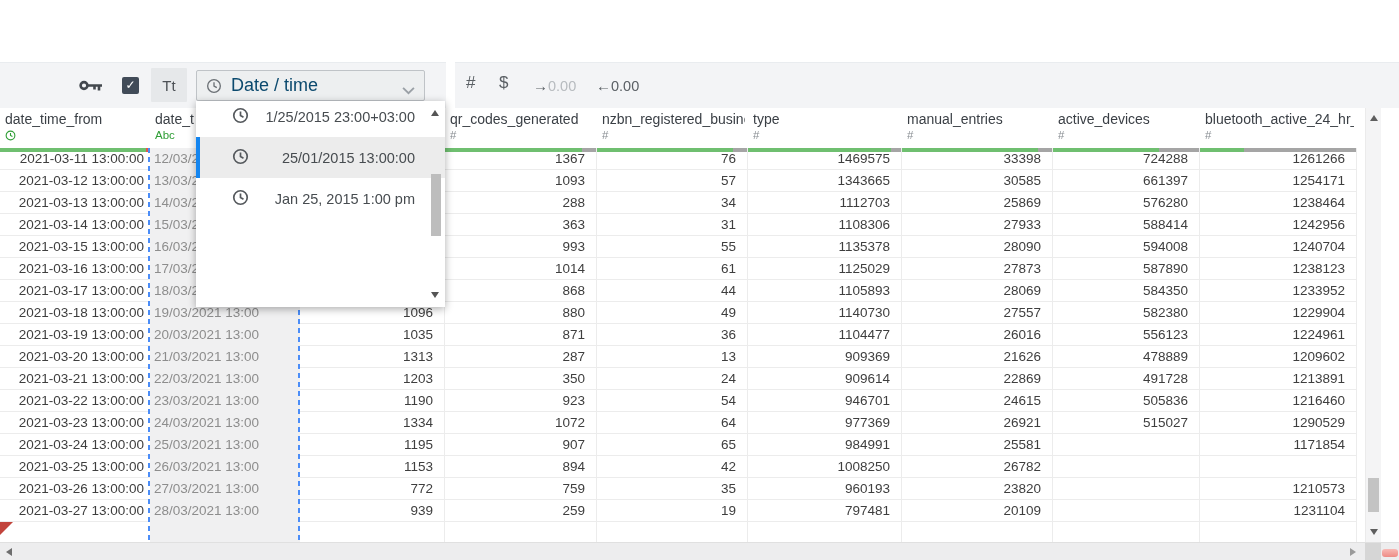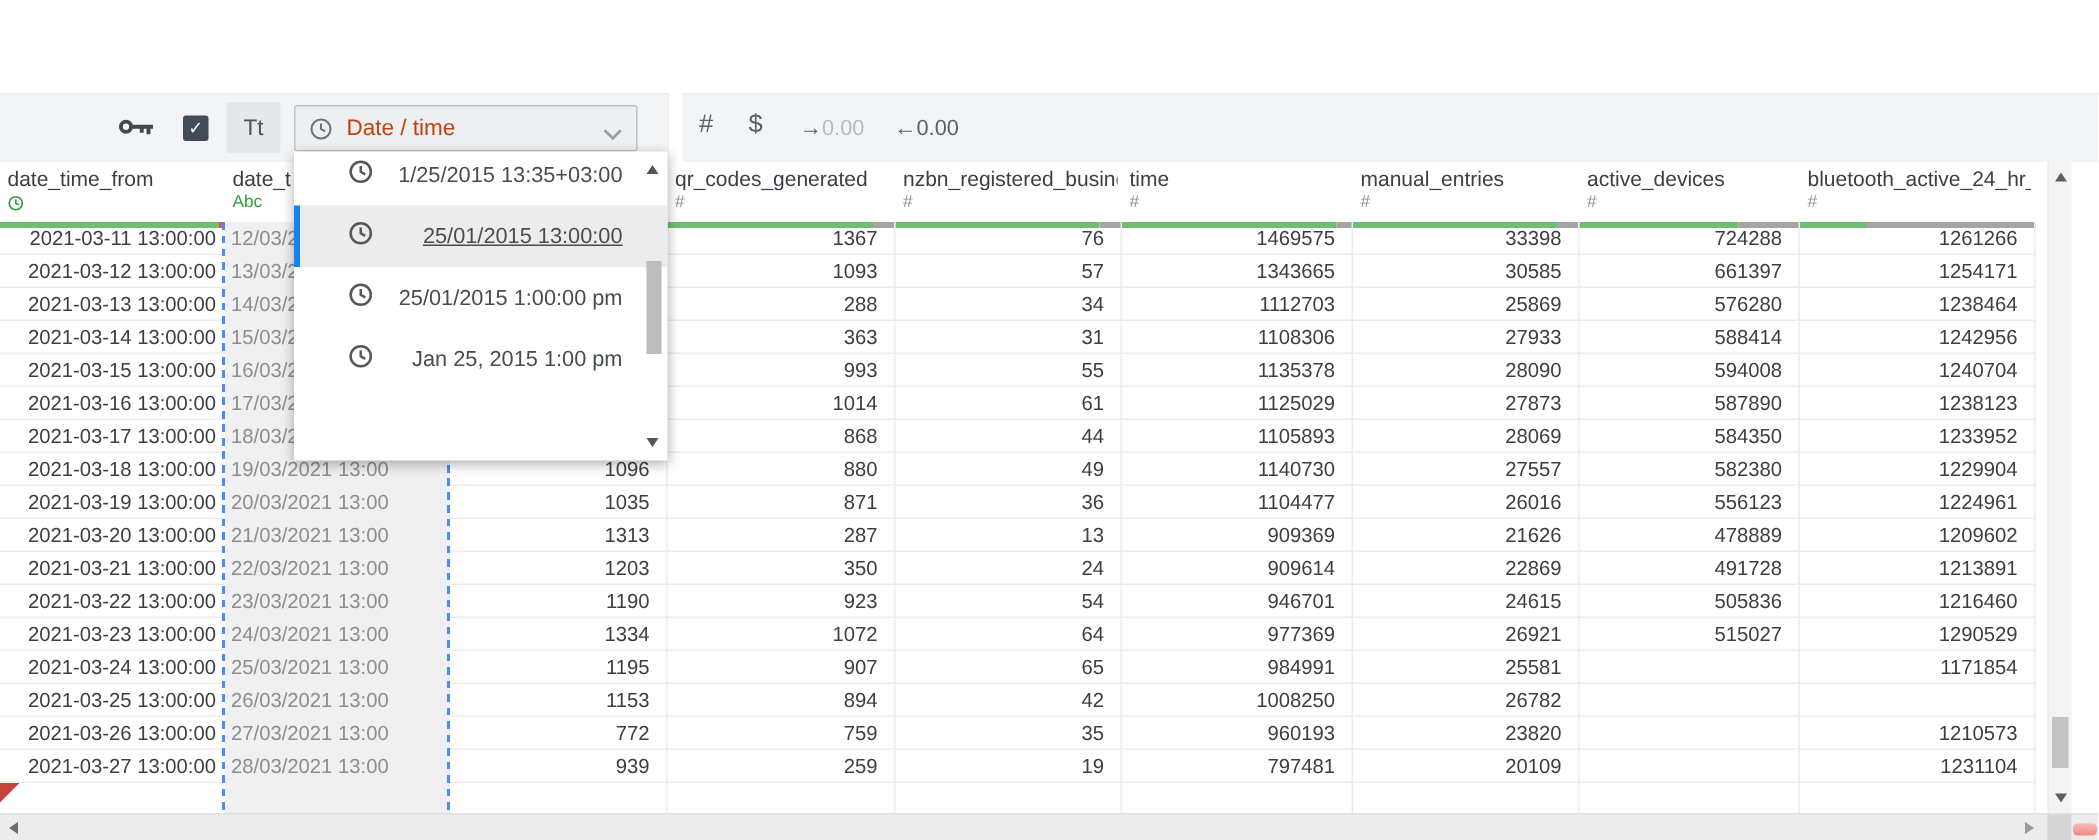--- a/index.html
+++ b/index.html
@@ -20,21 +20,21 @@
   
   .toolbar{position:absolute;left:0;top:62px;width:1399px;height:46px;background:#f3f4f6;border-top:1px solid #e9ecef;}
   .key-icon{position:absolute;left:79px;top:78px;width:24px;height:13px;color:#43484e;}
   .checkbox{position:absolute;left:122px;top:77px;width:17px;height:17px;background:#414b58;border-radius:2px;
             color:#fff;font-size:12px;line-height:16px;text-align:center;cursor:pointer;}
   .tt-btn{position:absolute;left:151px;top:68px;width:36px;height:34px;background:#e6e8ea;border:none;border-radius:1px;
           color:#4d5156;font-size:15px;font-family:"Liberation Sans",sans-serif;cursor:pointer;}
   .type-select{position:absolute;left:196px;top:70px;width:229px;height:31px;background:#edeff0;
                border:1px solid #bfc3c7;border-radius:2px;display:flex;align-items:center;padding:0 9px;cursor:pointer;}
   .type-select .clk{width:16px;height:16px;color:#6b7075;flex:0 0 auto;}
-  .type-select .val{margin-left:9px;font-size:15px;color:#c2410c;flex:1 1 auto;}
+  .type-select .val{margin-left:9px;font-size:18px;color:#0c4a6e;flex:1 1 auto;}
   .type-select .chev{width:13px;height:9px;flex:0 0 auto;}
   .tb-divider{position:absolute;left:446px;top:62px;width:9px;height:46px;background:#fff;}
   .tb-glyph{position:absolute;top:73px;font-size:17px;color:#5b6065;}
   .precision{position:absolute;top:77px;font-size:14.5px;color:#5b6065;background:none;border:none;
              font-family:"Liberation Sans",sans-serif;cursor:pointer;padding:0;}
   .precision .arr{font-size:15px;color:#5b6065;}
   .precision.dim .num{color:#b7bbbf;}
 
   
   .hcell{position:absolute;top:108px;height:40px;background:#fff;cursor:pointer;}
@@ -69,21 +69,21 @@
   .tri-left{border-top:4px solid transparent;border-bottom:4px solid transparent;border-right:6px solid #6e6e6e;}
   .tri-right{border-top:4px solid transparent;border-bottom:4px solid transparent;border-left:6px solid #9a9a9a;}
 
   
   .menu{position:absolute;left:196px;top:101px;width:249px;height:206px;background:#fff;z-index:20;
         box-shadow:0 2px 8px rgba(0,0,0,.32);overflow:hidden;}
   .menu ul{position:absolute;left:0;top:-5px;right:0;margin:0;padding:0;list-style:none;}
   .menu li{position:relative;height:41px;display:flex;align-items:center;justify-content:space-between;
            padding:0 30px 0 36px;font-size:14.5px;color:#474c50;cursor:pointer;}
   .menu li svg{width:17px;height:17px;color:#55595d;flex:0 0 auto;}
-  .menu li.selected{background:#ececec;text-decoration:underline;}
+  .menu li.selected{background:#ececec;}
   .menu li.selected::before{content:"";position:absolute;left:0;top:0;width:4px;height:100%;background:#1385f0;}
   .menu .mscroll-up{left:auto;right:6px;top:9px;border-bottom-color:#555;}
   .menu .mscroll-down{left:auto;right:6px;bottom:9px;border-top-color:#555;}
   .menu .mthumb{position:absolute;right:4px;top:73px;width:10px;height:62px;background:#bdbdbd;cursor:grab;}
 </style>
 </head>
 <body>
 
 <div class="stage">
 
@@ -156,21 +156,21 @@
       </div>
       <div class="hcell" style="left: 597px; width: 151px;">
         <div class="hname">nzbn_registered_busine</div>
         <div class="htype">#</div>
         <div class="strip">
           <i style="width: 90%; background: rgb(111, 191, 112);"></i>
           <i style="width: 10%; background: rgb(165, 165, 165);"></i>
         </div>
       </div>
       <div class="hcell" style="left: 748px; width: 154px;">
-        <div class="hname">time</div>
+        <div class="hname">type</div>
         <div class="htype">#</div>
         <div class="strip">
           <i style="width: 93%; background: rgb(111, 191, 112);"></i>
           <i style="width: 7%; background: rgb(165, 165, 165);"></i>
         </div>
       </div>
       <div class="hcell" style="left: 902px; width: 151px;">
         <div class="hname">manual_entries</div>
         <div class="htype">#</div>
         <div class="strip">
@@ -238,41 +238,34 @@
     <div class="pink-ind"></div>
   </div>
 
   <div class="menu">
     <ul id="menu-list">
         <li class="">
           <span><svg viewBox="0 0 24 24" width="17" height="17">
               <circle cx="12" cy="12" r="9.5" fill="none" stroke="currentColor" stroke-width="2.4"></circle>
               <path d="M12 6.5 V12 l4.2 2.4" fill="none" stroke="currentColor" stroke-width="2.4"></path>
             </svg></span>
-          <span>1/25/2015 13:35+03:00</span>
+          <span>1/25/2015 23:00+03:00</span>
         </li>
         <li class="selected">
           <span><svg viewBox="0 0 24 24" width="17" height="17">
               <circle cx="12" cy="12" r="9.5" fill="none" stroke="currentColor" stroke-width="2.4"></circle>
               <path d="M12 6.5 V12 l4.2 2.4" fill="none" stroke="currentColor" stroke-width="2.4"></path>
             </svg></span>
           <span>25/01/2015 13:00:00</span>
         </li>
         <li class="">
           <span><svg viewBox="0 0 24 24" width="17" height="17">
               <circle cx="12" cy="12" r="9.5" fill="none" stroke="currentColor" stroke-width="2.4"></circle>
               <path d="M12 6.5 V12 l4.2 2.4" fill="none" stroke="currentColor" stroke-width="2.4"></path>
             </svg></span>
-          <span>25/01/2015 1:00:00 pm</span>
-        </li>
-        <li class="">
-          <span><svg viewBox="0 0 24 24" width="17" height="17">
-              <circle cx="12" cy="12" r="9.5" fill="none" stroke="currentColor" stroke-width="2.4"></circle>
-              <path d="M12 6.5 V12 l4.2 2.4" fill="none" stroke="currentColor" stroke-width="2.4"></path>
-            </svg></span>
           <span>Jan 25, 2015 1:00 pm</span>
         </li>
       </ul>
     <div class="tri tri-up mscroll-up"></div>
     <div class="mthumb"></div>
     <div class="tri tri-down mscroll-down"></div>
   </div>
 
 </div>
 

